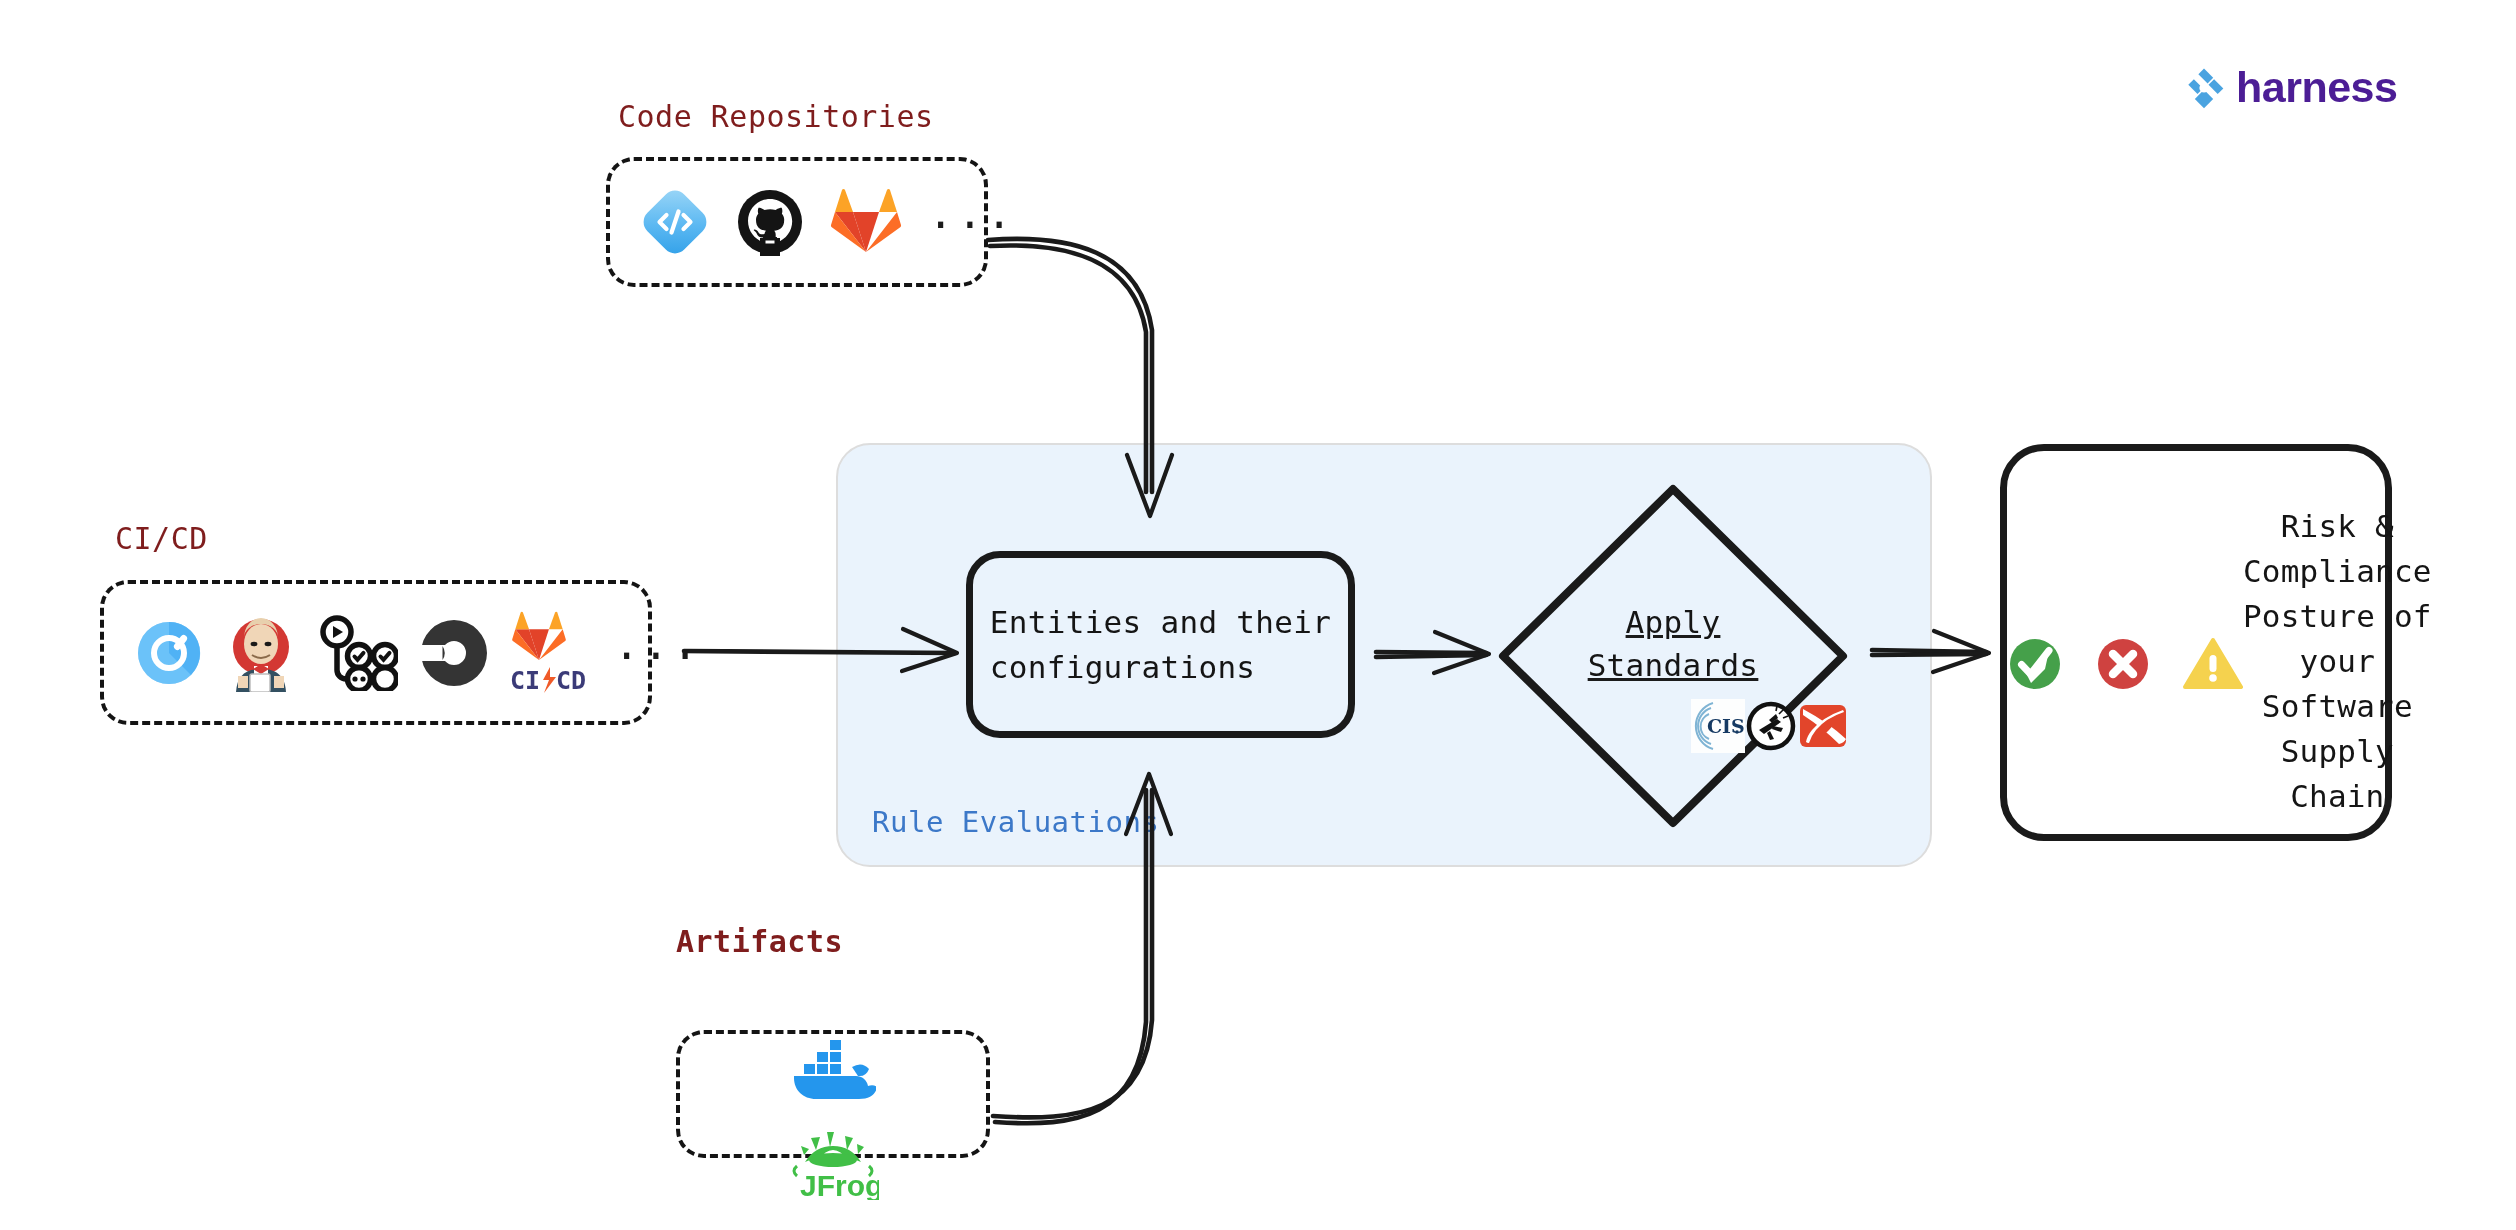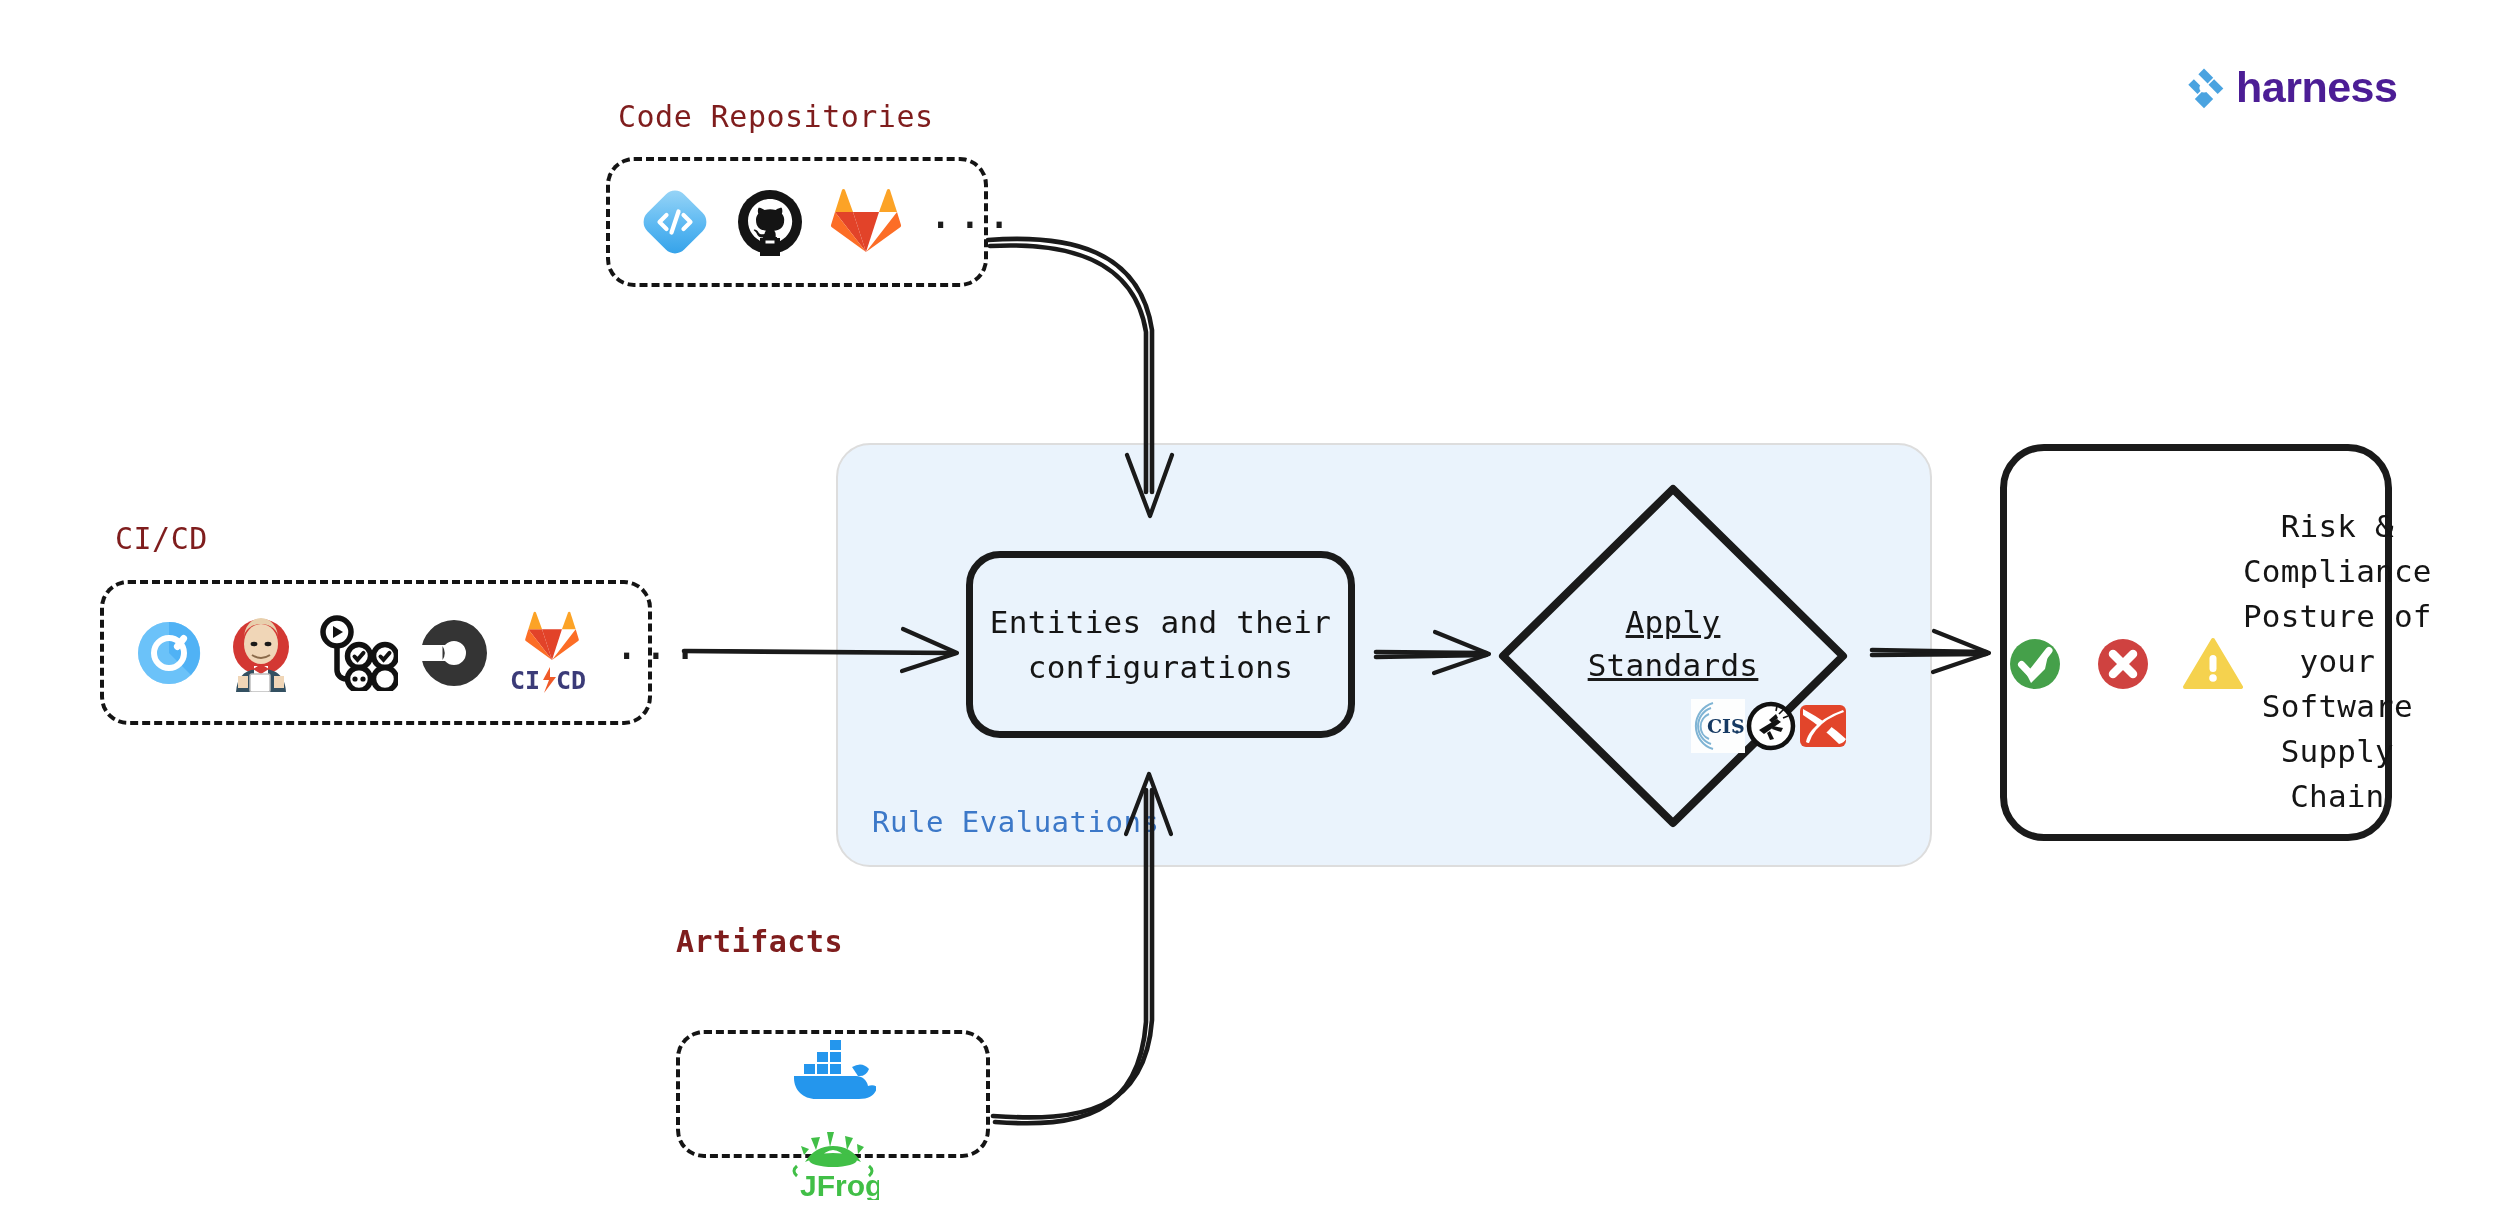--- a/index.html
+++ b/index.html
@@ -97,21 +97,20 @@
     height: 187px;
     border: 7px solid #1a1a1a;
     border-radius: 34px;
     box-sizing: border-box;
     display: flex;
     align-items: center;
     justify-content: center;
     background: #eaf3fc;
   }
   #entities-box .label {
-    text-align: center;
     font-size: 31px;
     line-height: 1.42;
     letter-spacing: 0.3px;
     color: #151515;
     white-space: pre-line;
   }
 
   
   #diamond-wrap {
     position: absolute;
@@ -306,21 +305,21 @@
     </span>
 
     <span>
       <svg class="ico" width="72" height="72" viewBox="0 0 72 72">
         <path fill="#343434" d="M36 3 a33 33 0 1 0 0 66 a33 33 0 0 0 0-66z m0 21 a12 12 0 1 1 0 24 a12 12 0 0 1 0-24z"></path>
         <rect x="0" y="28" width="28" height="16" fill="#ffffff"></rect>
         <path fill="#343434" d="M24.5 29 a12 12 0 0 1 0 14 z"></path>
       </svg>
     </span>
 
-    <span style="display:flex;flex-direction:column;align-items:center;gap:2px;">
+    <span style="display:flex;flex-direction:column;gap:2px;">
       <svg class="ico" width="58" height="52" viewBox="0 0 72 68">
         <path fill="#e24329" d="M36 64 L49 24 H23 Z"></path>
         <path fill="#e24329" d="M36 64 L23 24 H5 Z"></path>
         <path fill="#fc6d26" d="M5 24 L1 37 a2 2 0 0 0 .8 2.3 L36 64 Z"></path>
         <path fill="#fca326" d="M5 24 H23 L15 2 a1.6 1.6 0 0 0-3 0 Z"></path>
         <path fill="#fc6d26" d="M67 24 L71 37 a2 2 0 0 1-.8 2.3 L36 64 Z"></path>
         <path fill="#fca326" d="M67 24 H49 L57 2 a1.6 1.6 0 0 1 3 0 Z"></path>
       </svg>
       <svg class="ico" width="84" height="30" viewBox="0 0 84 30">
         <text x="0" y="24" font-family="DejaVu Sans Mono, monospace" font-size="25" font-weight="700" fill="#3b3b78">CI</text>

